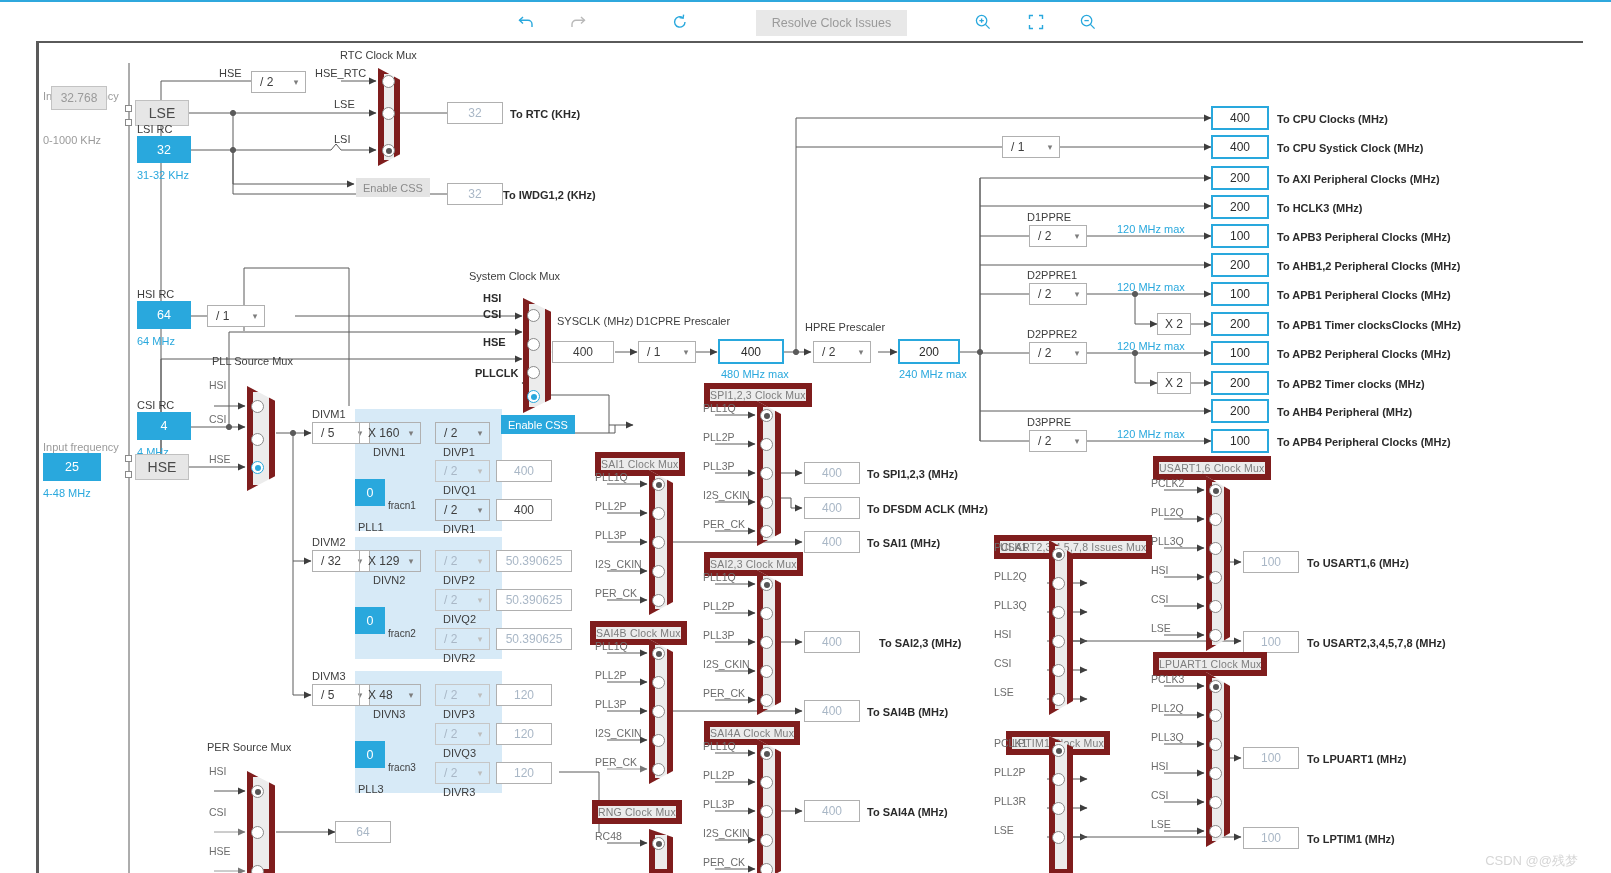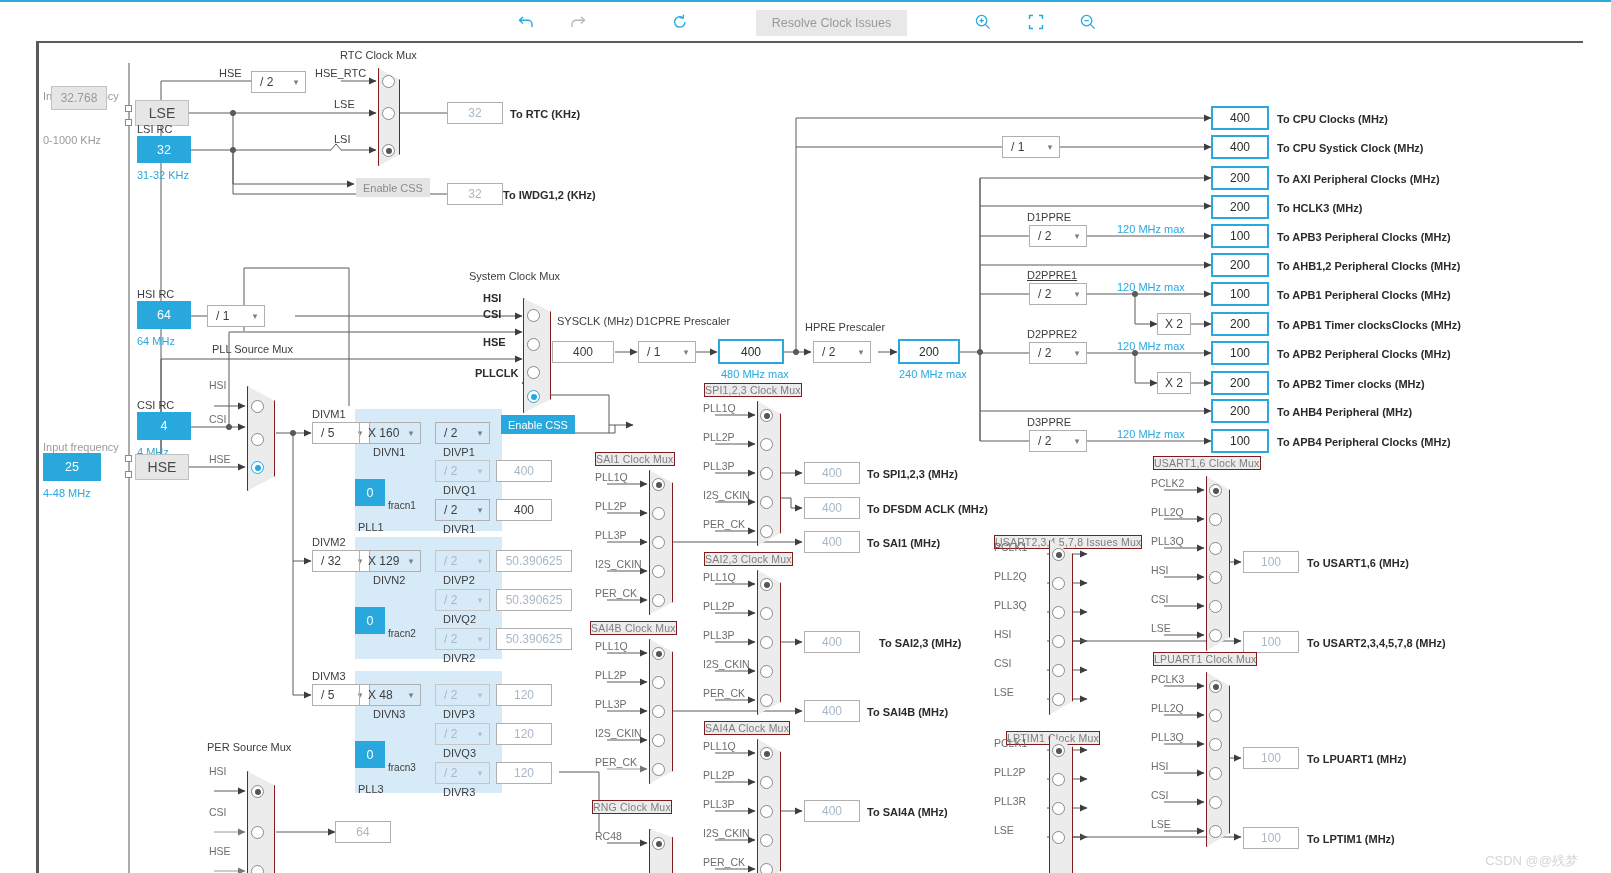--- a/index.html
+++ b/index.html
@@ -149,21 +149,21 @@
   
   .pllpanel {
     position: absolute;
     background: #d7eaf7;
   }
 
   
   .mux {
     position: absolute;
     background: #ececec;
-    border: 1px solid #7f1d1d;
+    border: 6px solid #7f1d1d;
   }
   
   .rdot {
     position: absolute;
     width: 13px; height: 13px;
     border-radius: 50%;
     border: 1px solid #8a8a8a;
     background: #fff;
     cursor: pointer;
   }
@@ -530,21 +530,21 @@
   <div class="vbox fill" style="left:98px;top:369px;width:54px;height:28px;">4</div>
   <div class="lbl blue" style="left:98px;top:403px;">4 MHz</div>
 
   <div class="lbl gray" style="left:4px;top:398px;">Input frequency</div>
   <div class="vbox fill" style="left:4px;top:410px;width:58px;height:28px;">25</div>
   <div class="lbl blue" style="left:4px;top:444px;">4-48 MHz</div>
   <div class="pin" style="left:86px;top:412px;"></div>
   <div class="pin" style="left:86px;top:428px;"></div>
   <div class="osc" style="left:96px;top:411px;width:54px;">HSE</div>
 
-  <div class="lbl" style="left:173px;top:300px;">PLL Source Mux</div>
+  <div class="lbl" style="left:173px;top:312px;">PLL Source Mux</div>
   <div class="lbl muxin" style="left:170px;top:336px;">HSI</div>
   <div class="lbl muxin" style="left:170px;top:370px;">CSI</div>
   <div class="lbl muxin" style="left:170px;top:410px;">HSE</div>
   <div class="mux" style="left:208px;top:343px;width:28px;height:105px;clip-path:polygon(0 0,100% 14%,100% 86%,0 100%);"></div>
   <div class="rdot" style="left:212px;top:357px;"></div>
   <div class="rdot" style="left:212px;top:390px;"></div>
   <div class="rdot sel selblue" style="left:212px;top:418px;"></div>
 
   <div class="pllpanel" style="left:316px;top:366px;width:147px;height:122px;"></div>
   <div class="lbl" style="left:273px;top:365px;">DIVM1</div>
@@ -706,21 +706,21 @@
   <div class="combo" style="left:990px;top:182px;width:58px;">
     <span class="cv">/ 2</span>
     <span class="car">▾</span>
   </div>
   <div class="vbox hl" style="left:1172px;top:181px;width:58px;height:24px;">100</div>
   <div class="lbl dark" style="left:1238px;top:188px;">To APB3 Peripheral Clocks (MHz)</div>
 
   <div class="vbox hl" style="left:1172px;top:210px;width:58px;height:24px;">200</div>
   <div class="lbl dark" style="left:1238px;top:217px;">To AHB1,2 Peripheral Clocks (MHz)</div>
 
-  <div class="lbl" style="left:988px;top:226px;text-decoration:underline;">D2PPRE1</div>
+  <div class="lbl" style="left:988px;top:226px;">D2PPRE1</div>
   <div class="lbl blue" style="left:1078px;top:238px;">120 MHz max</div>
   <div class="combo" style="left:990px;top:240px;width:58px;">
     <span class="cv">/ 2</span>
     <span class="car">▾</span>
   </div>
   <div class="vbox hl" style="left:1172px;top:239px;width:58px;height:24px;">100</div>
   <div class="lbl dark" style="left:1238px;top:246px;">To APB1 Peripheral Clocks (MHz)</div>
 
   <div class="xbox" style="left:1118px;top:270px;width:34px;">X 2</div>
   <div class="vbox hl" style="left:1172px;top:269px;width:58px;height:24px;">200</div>

